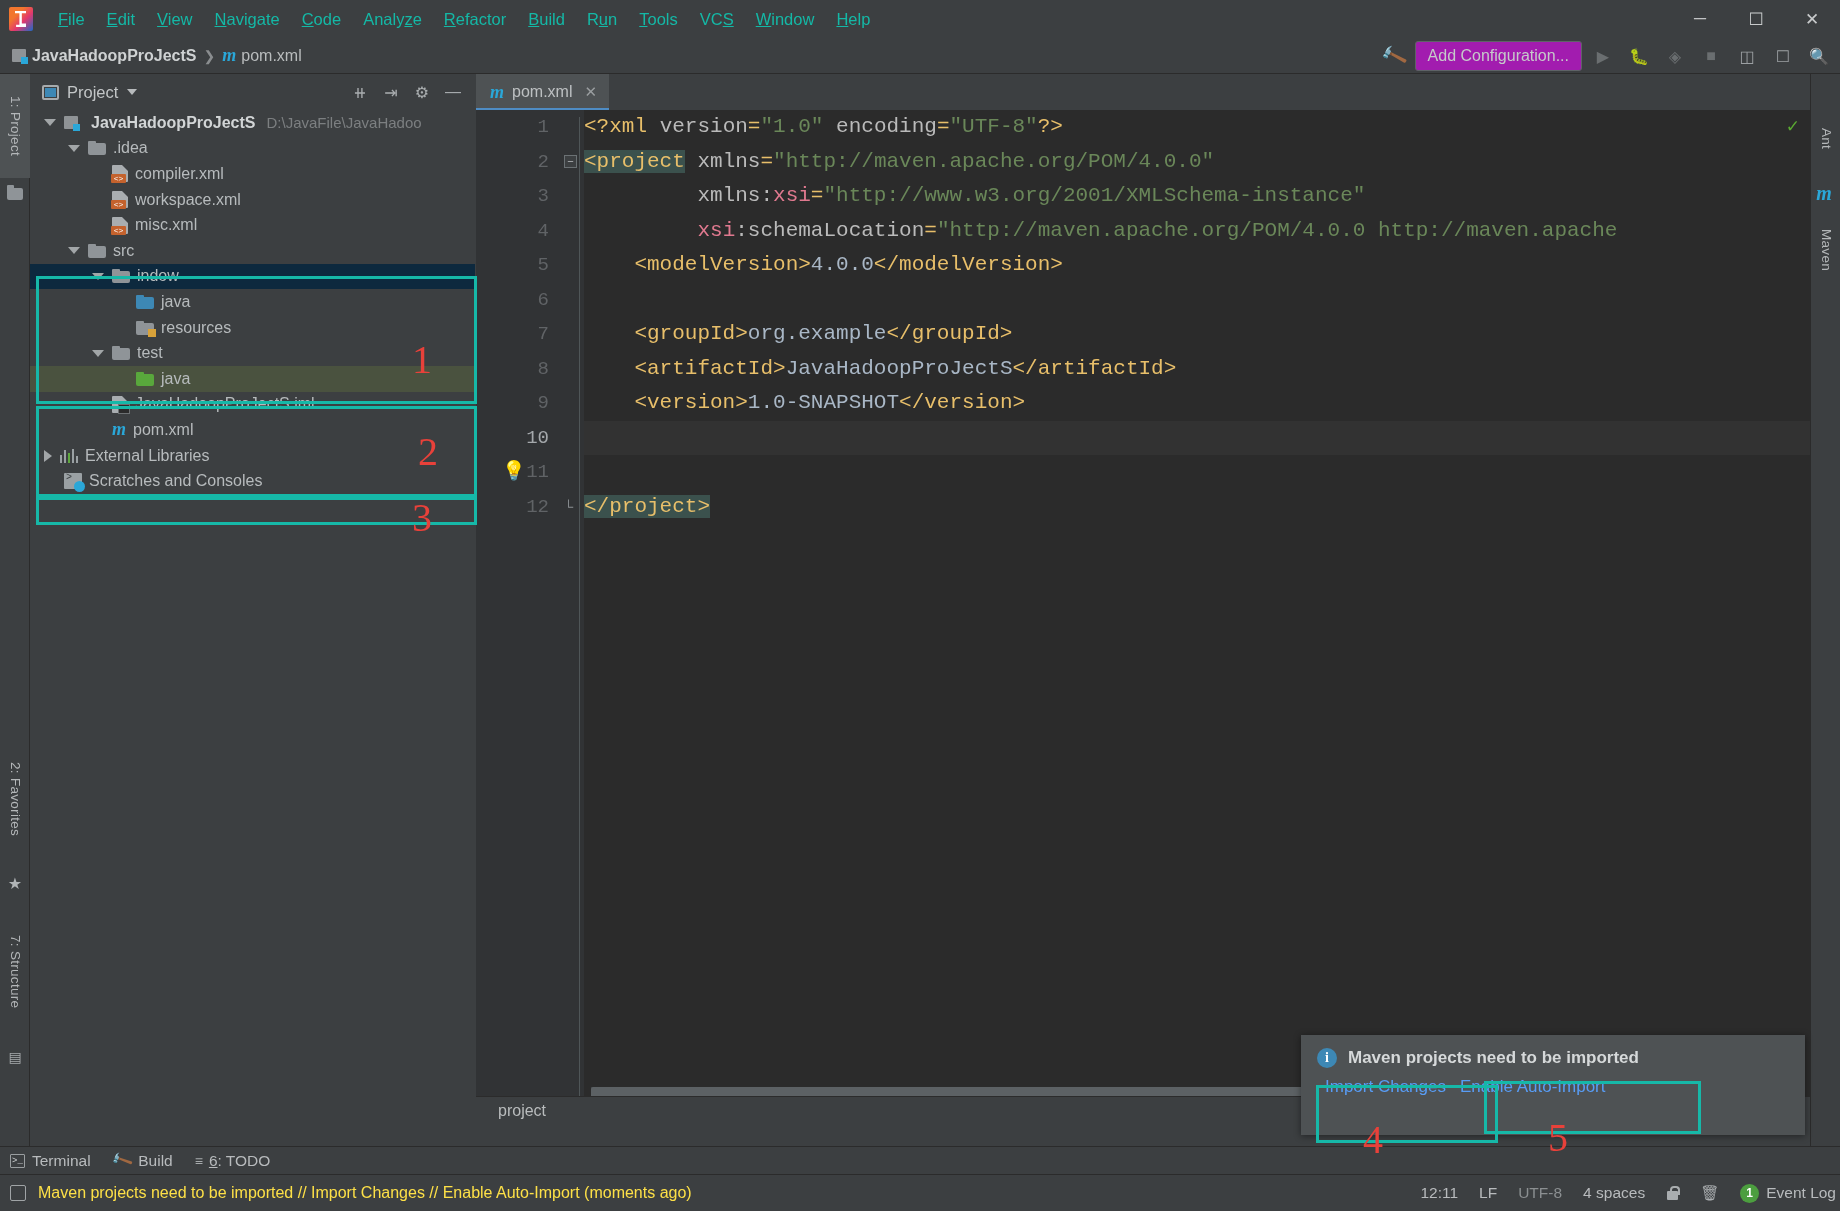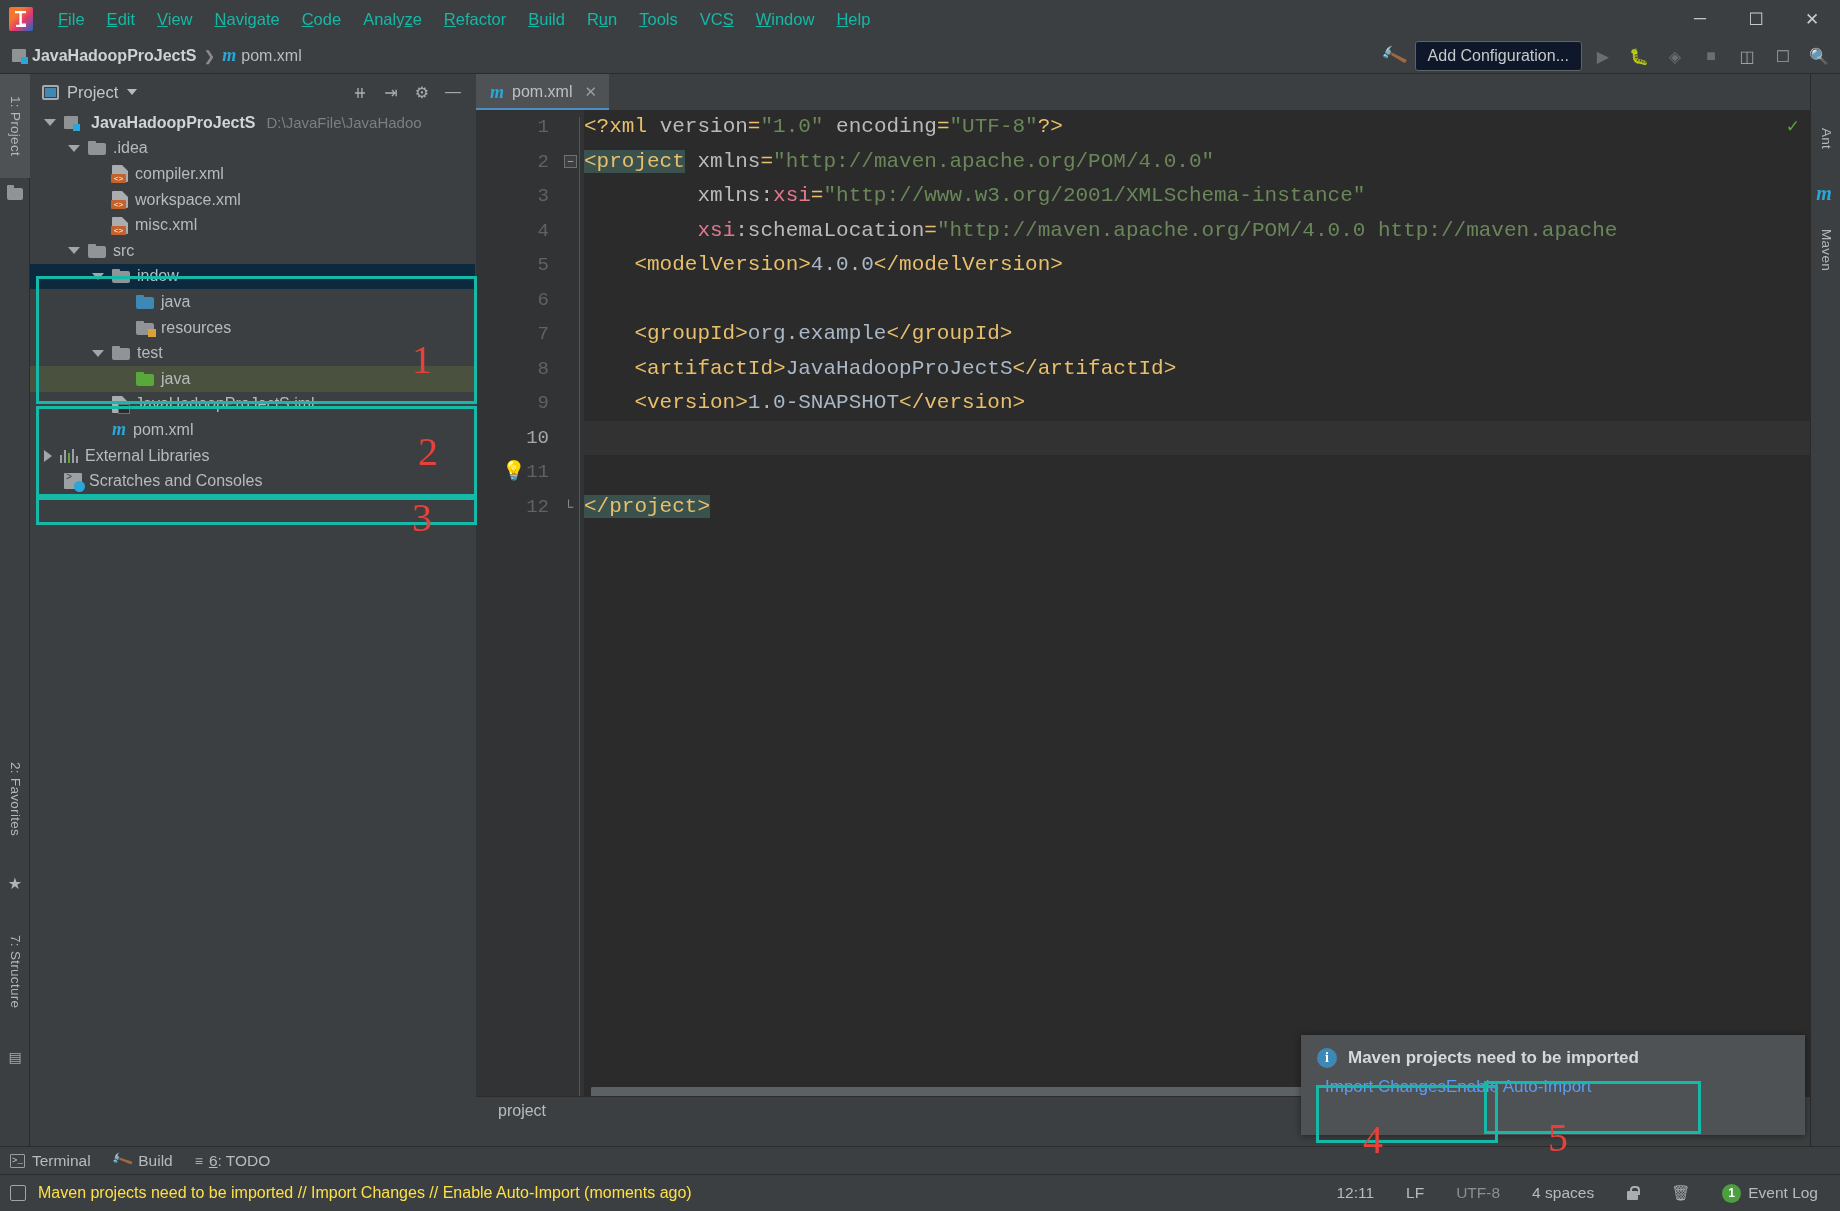--- a/index.html
+++ b/index.html
@@ -61,21 +61,21 @@
   .ic-module::after{content:"";position:absolute;right:-2px;bottom:-2px;width:7px;height:7px;background:#2aa7d8;}
   .ic-maven-m {
     font-family:"Liberation Serif",serif; font-style:italic; font-weight:bold;
     color:#2aa7d8; font-size:18px; margin-right:5px;
   }
   .toolbar-right { position:absolute; right:6px; top:0; height:36px; display:flex; align-items:center; gap:6px; }
   .tb-ico { width:30px; height:28px; display:flex; align-items:center; justify-content:center; color:#9ca0a3; font-size:16px; }
   .tb-ico.dim { color:#6a6e70; }
   .addconf {
     height:30px; padding:0 12px; border:1px solid #5e6366; border-radius:3px;
-    color:#c6c9ca; font-size:16px; display:flex; align-items:center; background:#0f172a;
+    color:#c6c9ca; font-size:16px; display:flex; align-items:center; background:#a21caf;
   }
   .hammer { color:#b8d178; font-size:19px; transform:rotate(-20deg); }
 
   
   .left-stripe {
     position:absolute; left:0; top:74px; width:30px; height:1094px;
     background:#3c3f41; border-right:1px solid #2b2b2b;
   }
   .stripe-btn {
     position:absolute; left:0; width:30px;
@@ -234,21 +234,21 @@
   }
   .notif-title {
     display:flex; align-items:center; gap:11px; padding:13px 0 0 16px;
     font-size:17px; font-weight:bold; color:#d6d9da;
   }
   .ic-info {
     width:20px;height:20px;border-radius:50%;background:#3d88b5;color:#fff;
     font-size:14px;font-weight:bold;display:flex;align-items:center;justify-content:center;
     font-family:"Liberation Serif",serif; flex:none;
   }
-  .notif-links { display:flex; align-items:center; padding-left:24px; margin-top:9px; }
+  .notif-links { display:flex; align-items:center; padding-left:24px; margin-top:9px; gap:14px; }
   .nlink { color:#589df6; font-size:17px; }
 
   
   .toolwin-bar {
     position:absolute; left:0; bottom:37px; width:1840px; height:28px;
     background:#3c3f41; display:flex; align-items:center; gap:22px; padding-left:10px;
     border-top:1px solid #2b2b2b;
   }
   .twb-item { display:flex; align-items:center; gap:7px; font-size:15.5px; color:#b8bbbd; }
   .twb-item .u { text-decoration:underline; }
@@ -260,21 +260,21 @@
   .ic-build { color:#b9bdbf; font-size:15px; transform:rotate(-28deg); }
   .ic-todo { color:#a7abad; font-size:14px; letter-spacing:-1px; }
 
   .status-bar {
     position:absolute; left:0; bottom:0; width:1840px; height:37px;
     background:#3c3f41; display:flex; align-items:center; padding-left:10px;
     border-top:1px solid #2b2b2b;
   }
   .sb-msg { font-size:16px; color:#fde047; margin-left:12px; }
   .ic-msgwin { width:16px;height:16px;border:1.5px solid #a0a4a6;border-radius:2px;flex:none; }
-  .sb-right { margin-left:auto; display:flex; align-items:center; gap:32px; padding-right:22px; font-size:15.5px; color:#b8bbbd;text-align:center; }
+  .sb-right { margin-left:auto; display:flex; align-items:center; gap:21px; padding-right:4px; font-size:15.5px; color:#b8bbbd;text-align:center; }
   .sb-right .dim { color:#8b8f91; }
   .evt-badge {
     width:19px;height:19px;border-radius:50%;background:#4c9e3f;color:#fff;
     font-size:12px;font-weight:bold;display:flex;align-items:center;justify-content:center;
   }
   .ic-lock { width:13px;height:15px;position:relative;flex:none; }
   .ic-lock::before{content:"";position:absolute;left:1px;top:5px;width:11px;height:9px;background:#a9adaf;border-radius:1px;}
   .ic-lock::after{content:"";position:absolute;left:3.5px;top:0;width:6px;height:7px;border:2px solid #a9adaf;border-bottom:0;border-radius:4px 4px 0 0;}
   .ic-trash { color:#a9adaf; font-size:15px; }
 </style>

